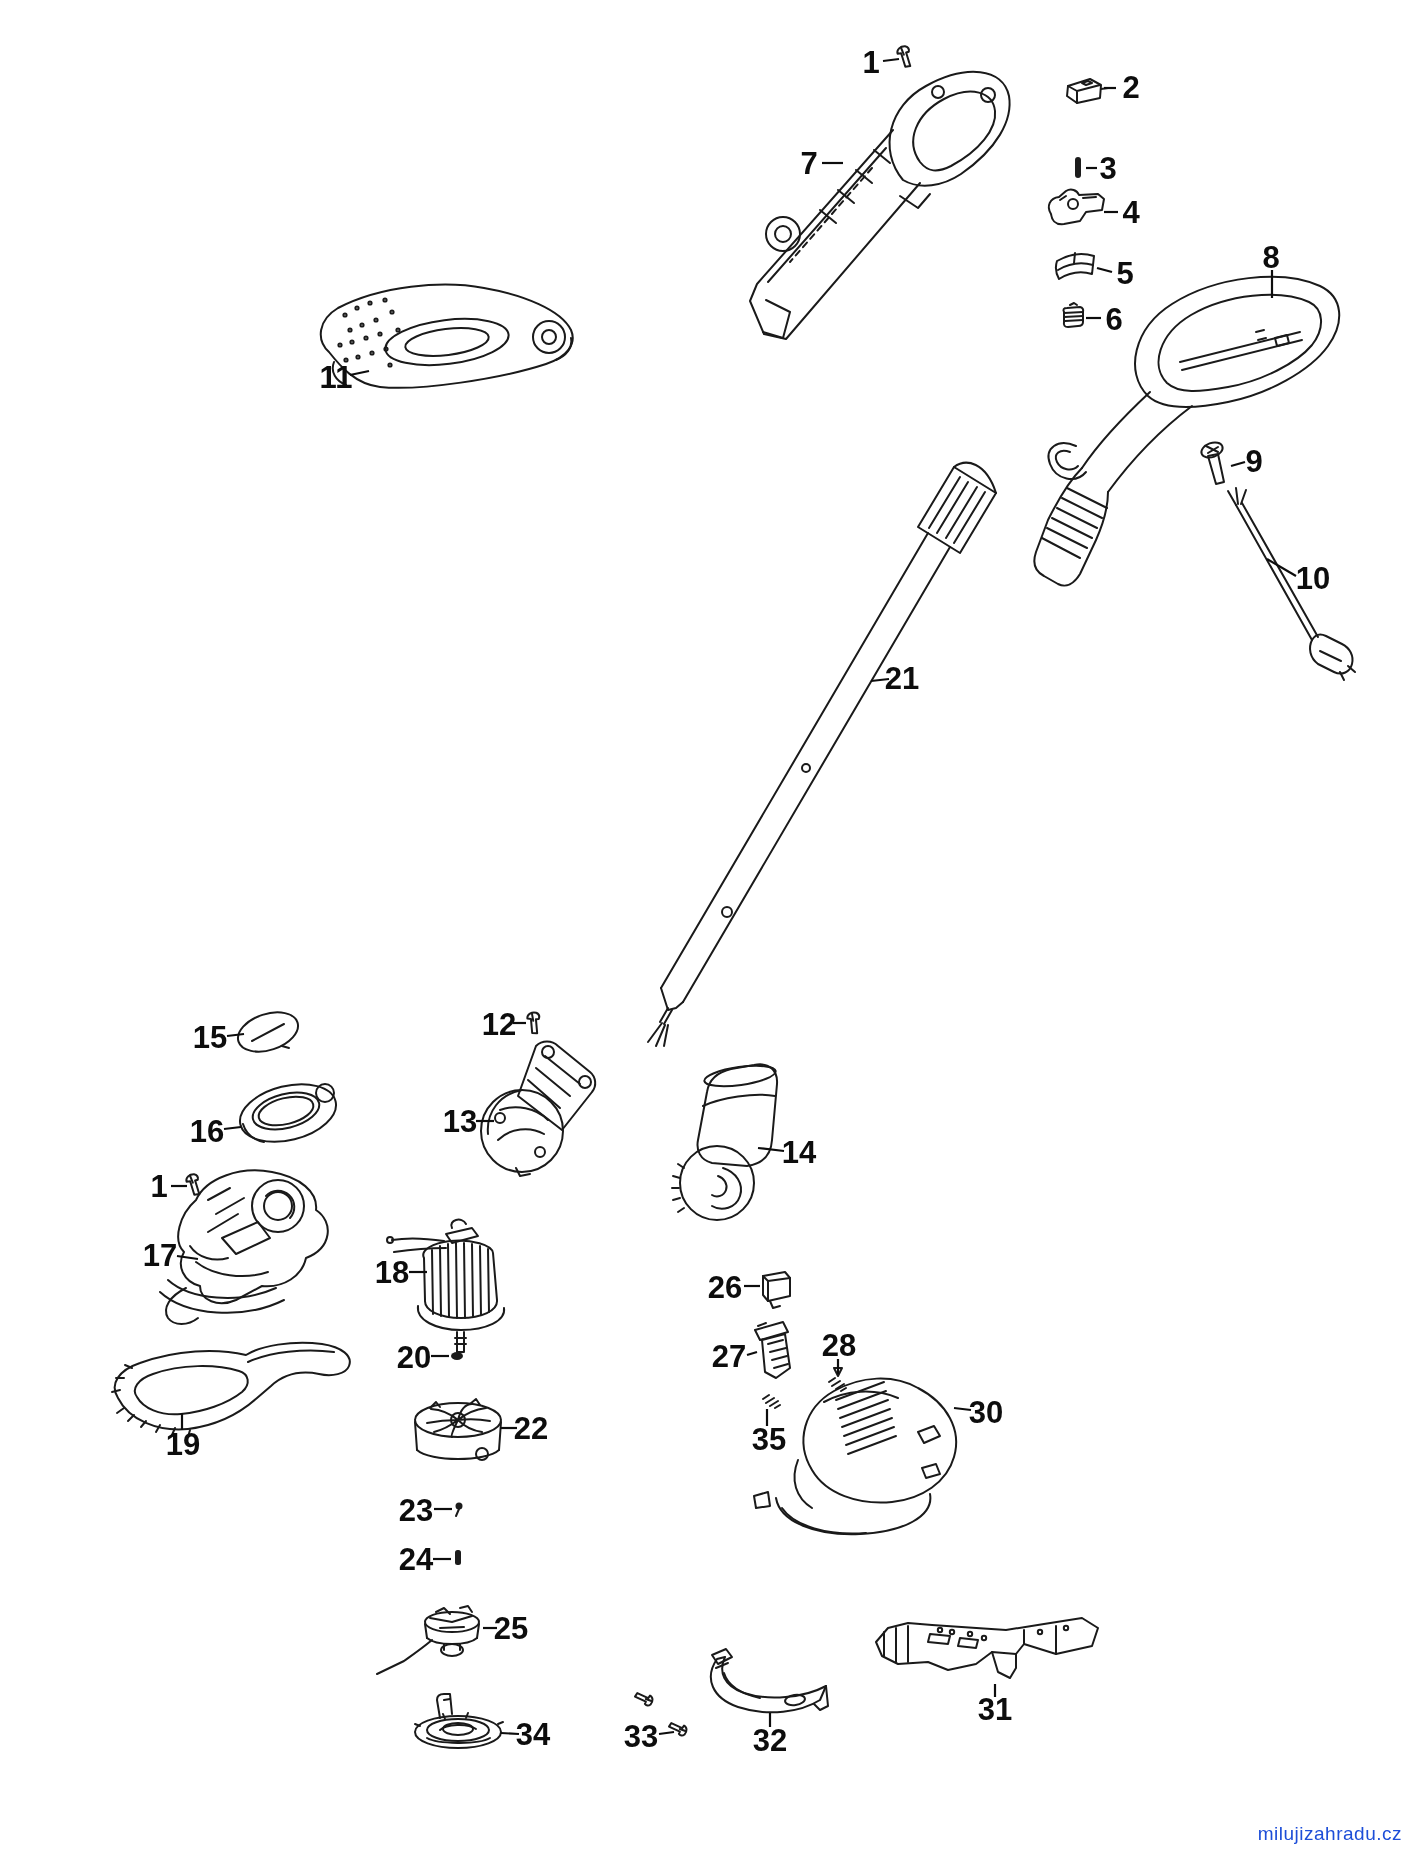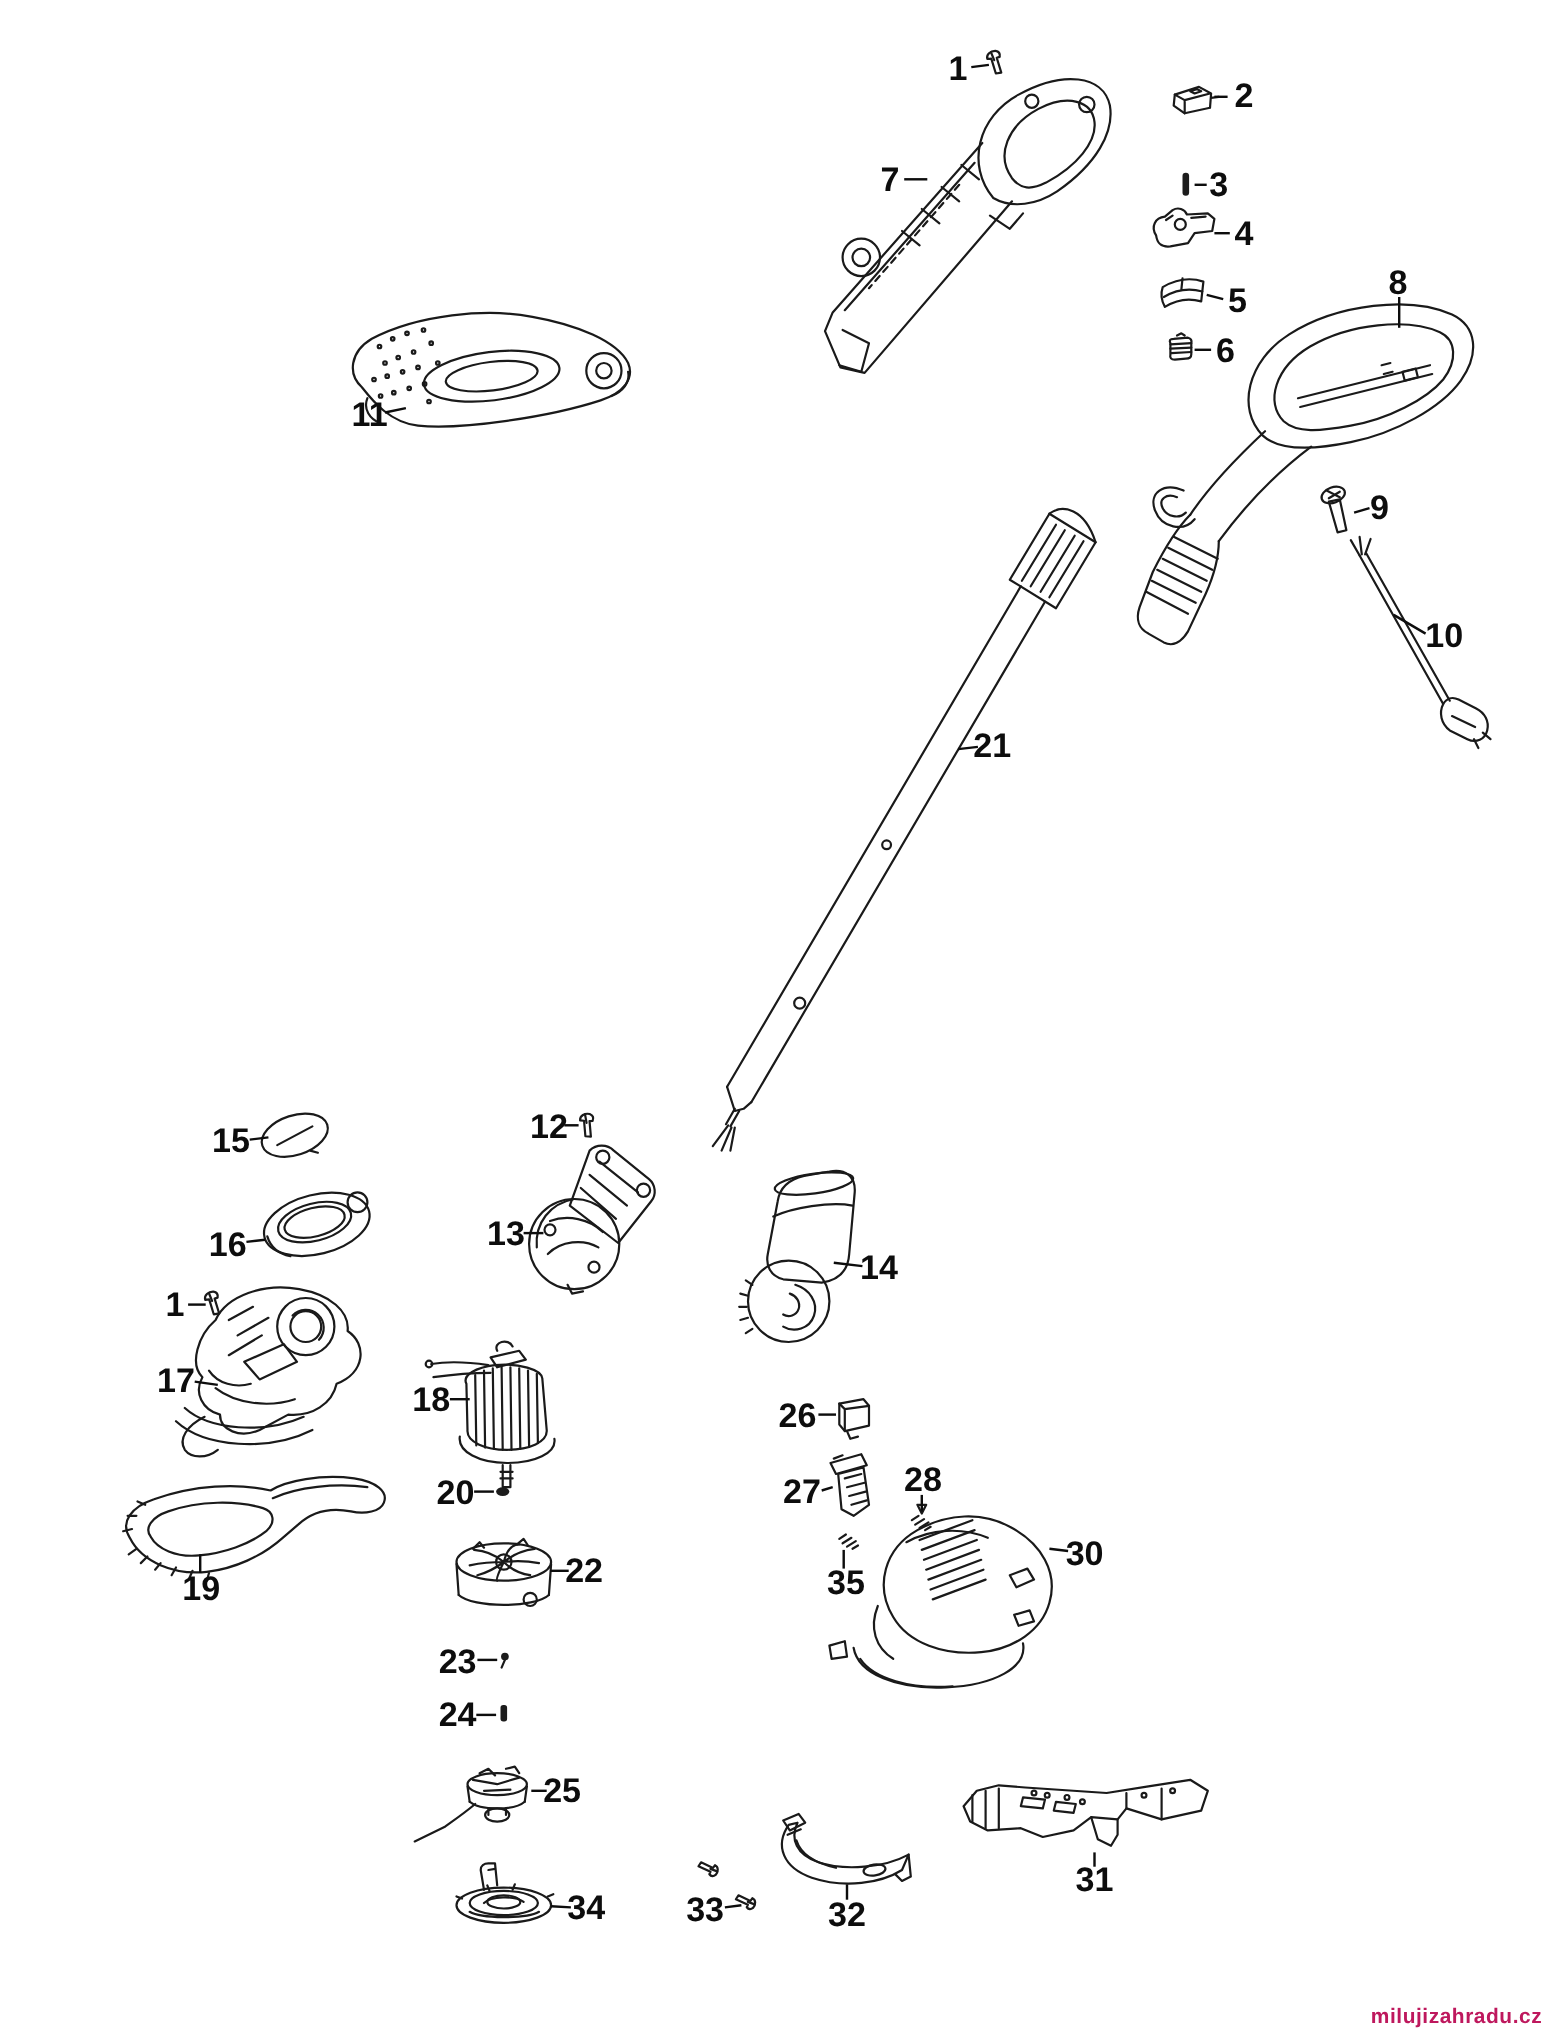--- a/index.html
+++ b/index.html
@@ -382,14 +382,14 @@
         <text x="770" y="1740" class="part-label">32</text>
         <line x1="659" y1="1734" x2="674" y2="1732" class="leader"></line>
         <text x="641" y="1736" class="part-label">33</text>
         <line x1="501" y1="1733" x2="519" y2="1734" class="leader"></line>
         <text x="533" y="1734" class="part-label">34</text>
         <line x1="767" y1="1409" x2="767" y2="1426" class="leader"></line>
         <text x="769" y="1439" class="part-label">35</text>
       </g>
 </svg>
 
-<div id="watermark" style="color: #be185d; font-weight: bold;">milujizahradu.cz</div>
+<div id="watermark" style="color: #1d4ed8;">milujizahradu.cz</div>
 </div>
 
 </body></html>

